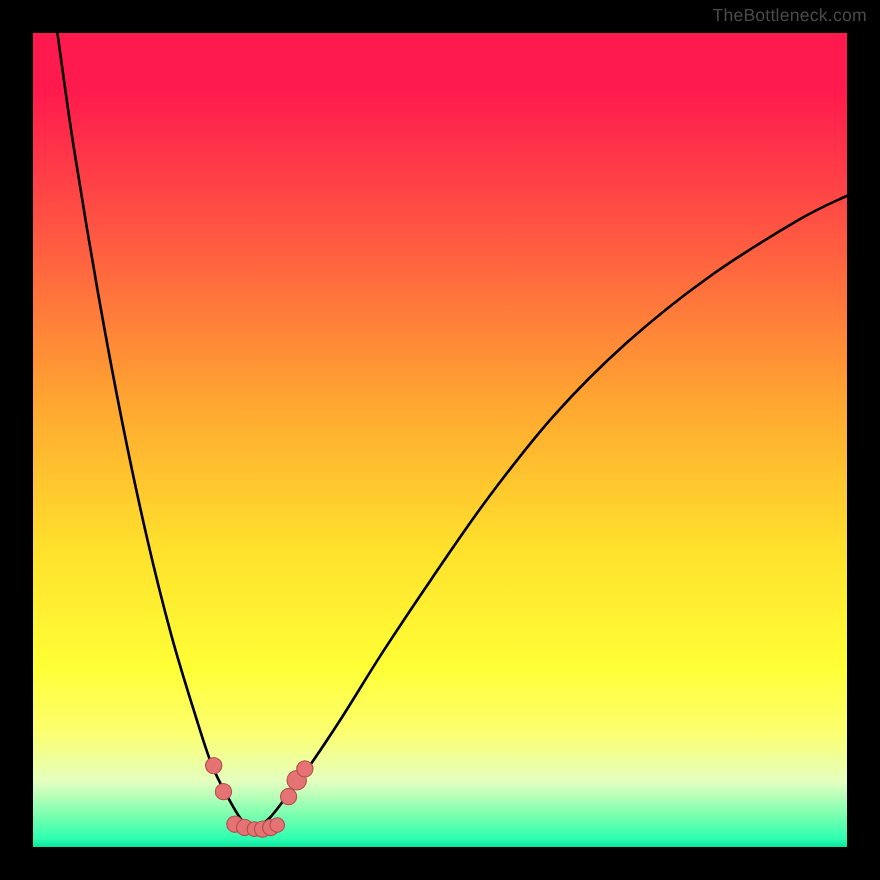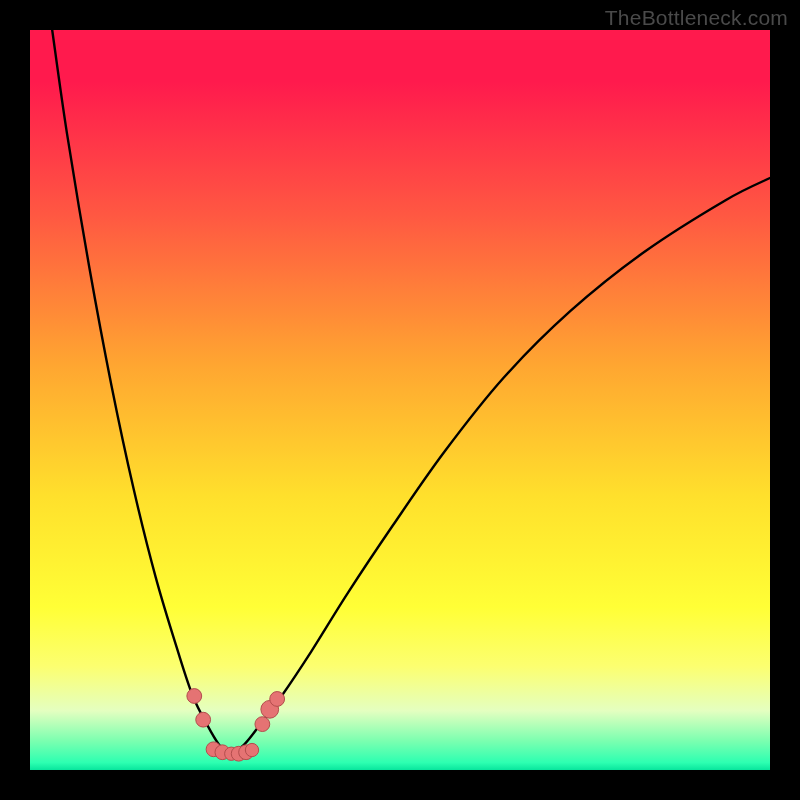--- a/index.html
+++ b/index.html
@@ -42,21 +42,21 @@
       #7dffb0 96%,
       #2dffb1 99%,
       #08e59d 100%
     );
   }
   .watermark {
     position: absolute;
     top: 6px;
     right: 12px;
     color: #4a4a4a;
-    font-size: 21px;
+    font-size: 16px;
     letter-spacing: 0.2px;
     user-select: none;
   }
   svg.curves {
     position: absolute;
     left: 0; top: 0;
     width: 740px;
     height: 740px;
     overflow: visible;
   }

